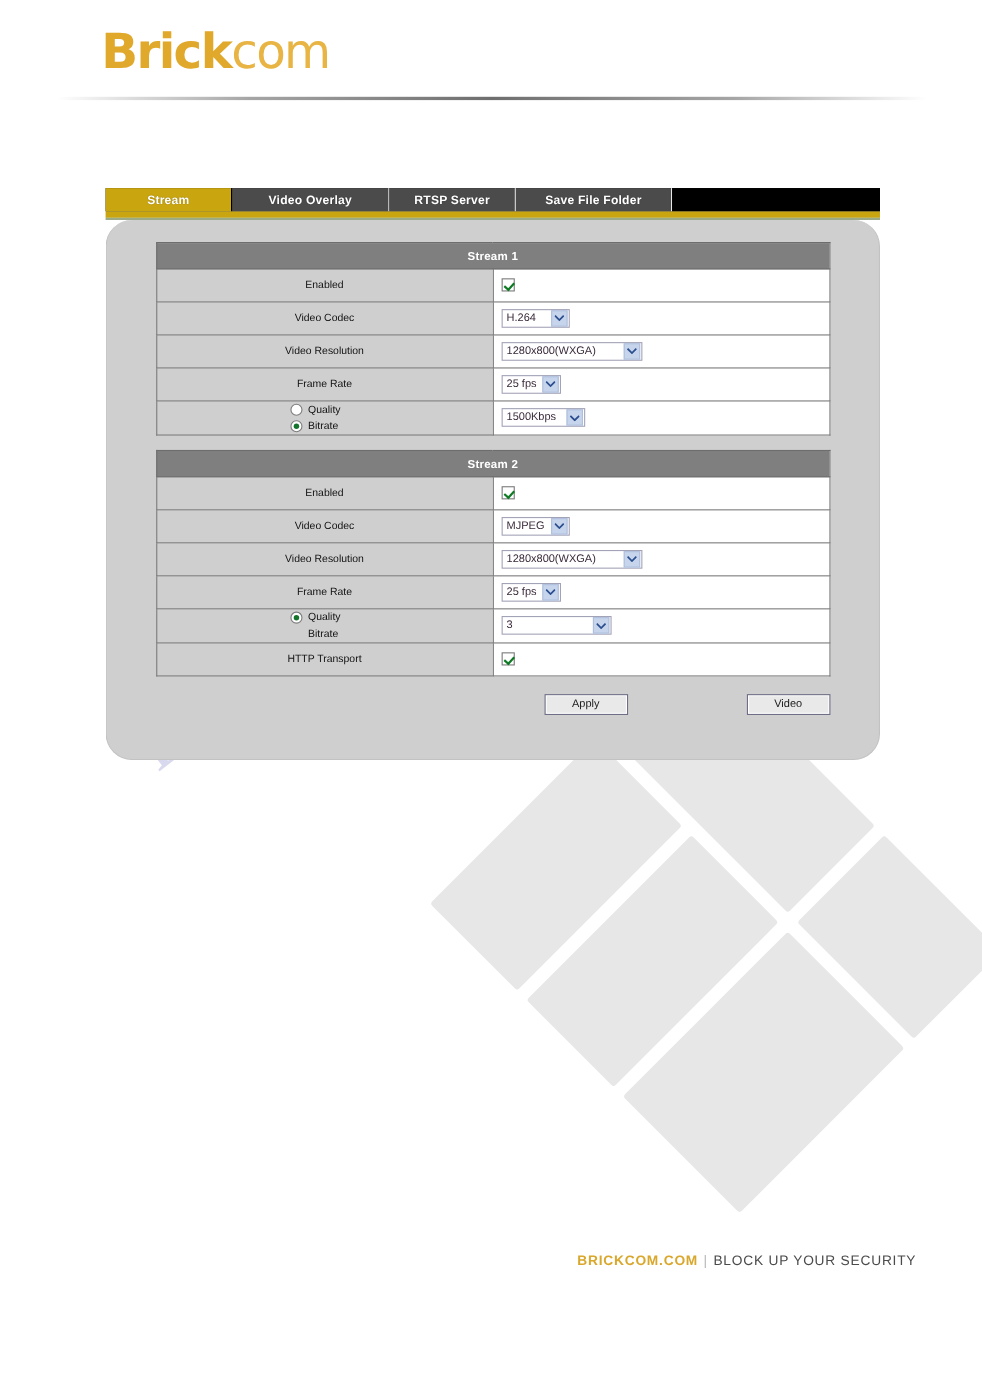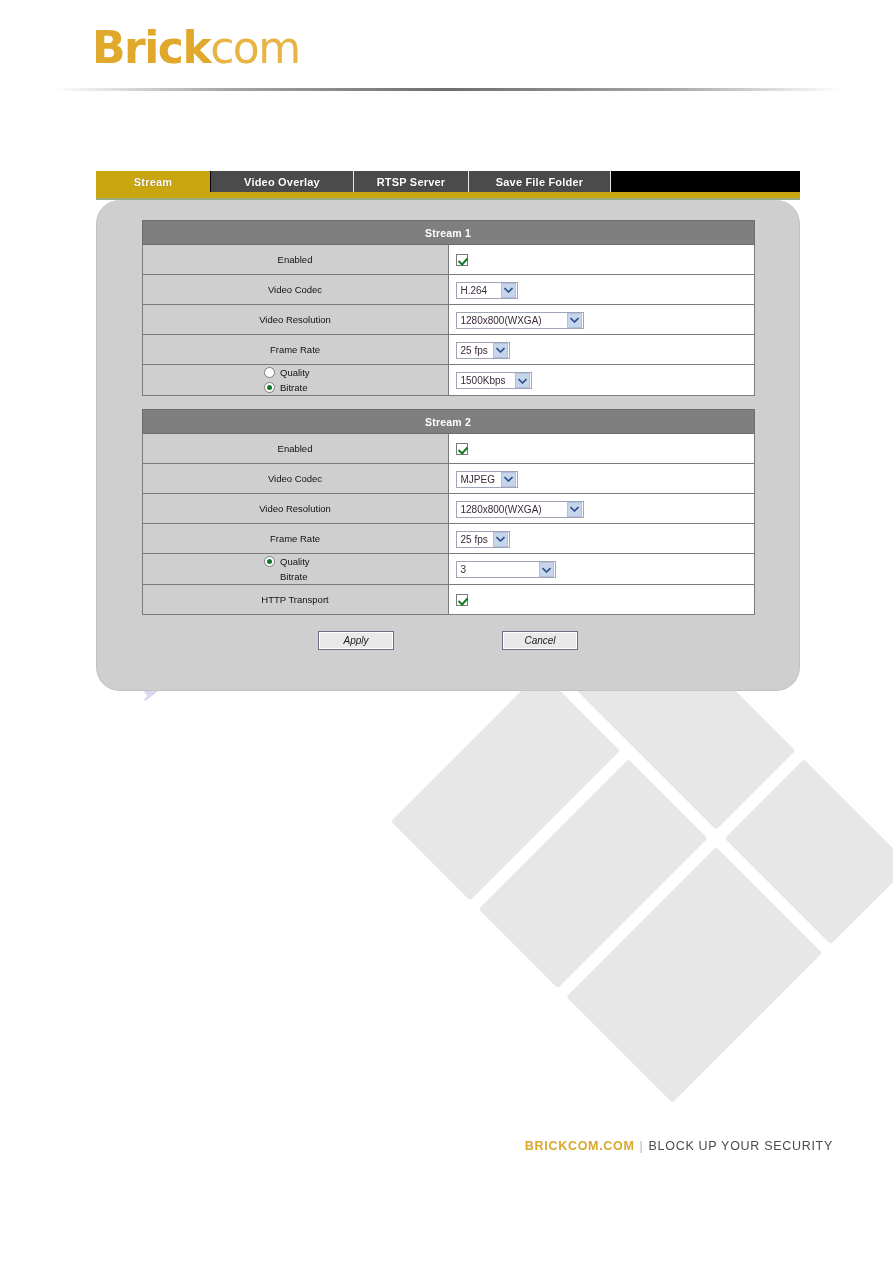--- a/index.html
+++ b/index.html
@@ -292,23 +292,22 @@
   .qb-row .qb-label {
     width: 46px;
     text-align: left;
   }
 
   
   #btn-row {
     width: 613px;
     margin: 16px auto 16px auto;
     display: flex;
-    justify-content: center;
+    justify-content: flex-end;
     gap: 108px;
-    font-style: italic;
   }
   .btn {
     width: 74px;
     height: 17px;
     font-size: 10px;
     color: #1b1b1b;
     background: #e9e9e9;
     border: 1px solid #6e6e86;
     box-shadow: inset 0 0 0 1px #ffffff;
     cursor: pointer;
@@ -528,21 +527,21 @@
         <td class="lbl">HTTP Transport</td>
         <td class="val">
           <span class="chk"></span>
         </td>
       </tr>
     </tbody>
       </table>
 
     <div id="btn-row">
       <div class="btn">Apply</div>
-      <div class="btn">Cancel</div>
+      <div class="btn">Video</div>
     </div>
 
   </div>
 </div>
 
 <footer id="page-footer">
   <span class="site">BRICKCOM.COM</span><span class="divider">|</span><span class="tagline">BLOCK UP YOUR SECURITY</span>
 </footer>
 
 </body></html>

